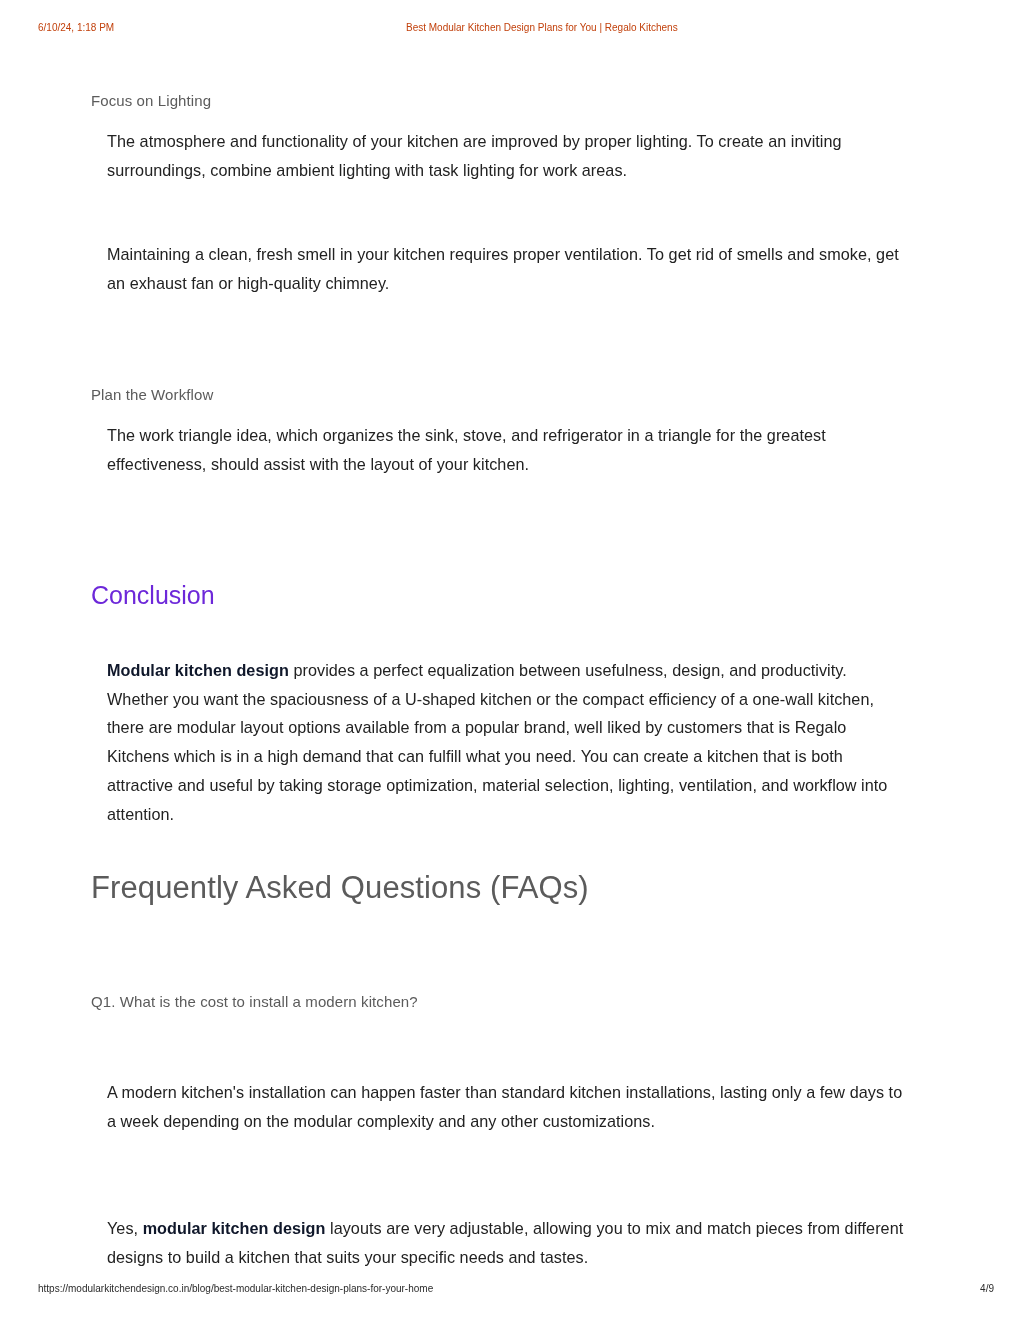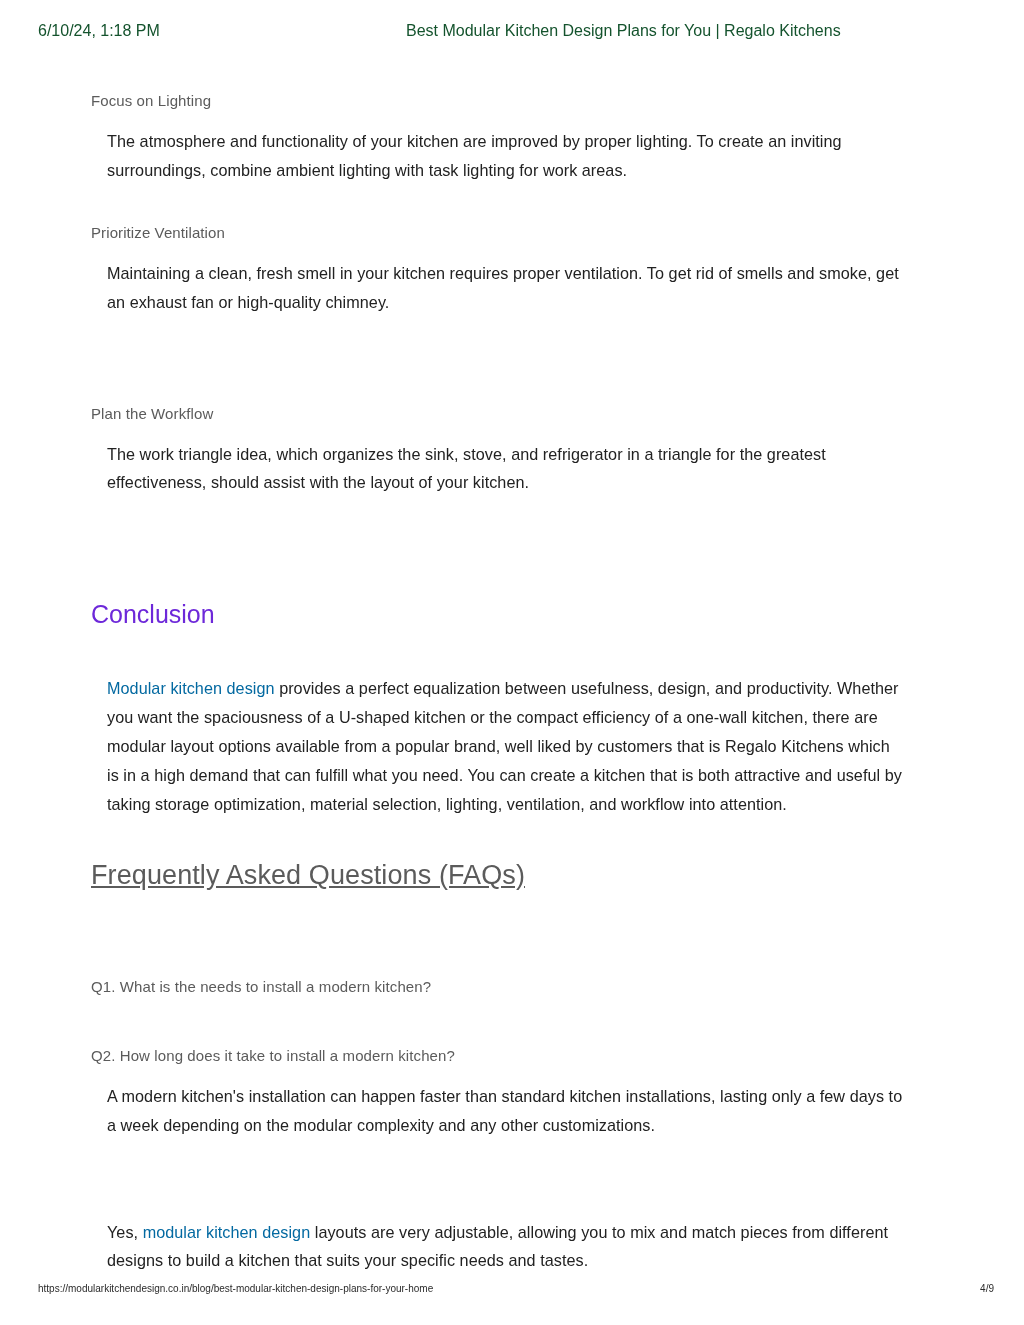--- a/index.html
+++ b/index.html
@@ -17,22 +17,22 @@
     -webkit-font-smoothing: antialiased;
   }
 
   
   .print-header {
     position: absolute;
     top: 22px;
     left: 0;
     width: 1024px;
     height: 20px;
-    font-size: 16px;
-    color: #14532d;
+    font-size: 10px;
+    color: #c2410c;
   }
   .print-header .ph-date {
     position: absolute;
     left: 38px;
     top: 0;
     white-space: nowrap;
   }
   .print-header .ph-title {
     position: absolute;
     left: 406px;
@@ -59,41 +59,41 @@
 
   h2.major-heading {
     font-size: 25px;
     font-weight: 400;
     color: #6d28d9;
     margin: 0;
     line-height: 1.25;
   }
 
   h2.faq-heading {
-    font-size: 27px;
+    font-size: 31px;
     font-weight: 400;
     color: #5b5b5b;
     margin: 0;
     line-height: 1.25;
     letter-spacing: 0.1px;
-    text-decoration: underline;
   }
 
   p.body-text {
     font-size: 16.2px;
     font-weight: 400;
     color: #222222;
     margin: 16px;
     line-height: 1.78;
     letter-spacing: 0.05px;
   }
 
   a.inline-link {
-    color: #0369a1;
+    color: #0f172a;
     text-decoration: none;
+    font-weight: bold;
   }
 
   .block { margin: 0; }
 
   
   .gap-sm  { height: 24px; }
   .gap-md  { height: 46px; }
   .gap-lg  { height: 72px; }
   .gap-xl  { height: 86px; }
 
@@ -131,21 +131,20 @@
 <div class="page-content">
 
   <div class="block">
     <h3 class="sub-heading">Focus on Lighting</h3>
     <p class="body-text">The atmosphere and functionality of your kitchen are improved by proper lighting. To create an inviting surroundings, combine ambient lighting with task lighting for work areas.</p>
   </div>
 
   <div class="gap-sm"></div>
 
   <div class="block">
-    <h3 class="sub-heading">Prioritize Ventilation</h3>
     <p class="body-text">Maintaining a clean, fresh smell in your kitchen requires proper ventilation. To get rid of smells and smoke, get an exhaust fan or high-quality chimney.</p>
   </div>
 
   <div class="gap-lg"></div>
 
   <div class="block">
     <h3 class="sub-heading">Plan the Workflow</h3>
     <p class="body-text">The work triangle idea, which organizes the sink, stove, and refrigerator in a triangle for the greatest effectiveness, should assist with the layout of your kitchen.</p>
   </div>
 
@@ -157,27 +156,26 @@
     <p class="body-text"><a class="inline-link" href="#">Modular kitchen design</a><span> provides a perfect equalization between usefulness, design, and productivity. Whether you want the spaciousness of a U-shaped kitchen or the compact efficiency of a one-wall kitchen, there are modular layout options available from a popular brand, well liked by customers that is Regalo Kitchens which is in a high demand that can fulfill what you need. You can create a kitchen that is both attractive and useful by taking storage optimization, material selection, lighting, ventilation, and workflow into attention.</span></p>
   </div>
 
   <div class="gap-sm"></div>
 
   <h2 class="faq-heading">Frequently Asked Questions (FAQs)</h2>
 
   <div class="gap-xl"></div>
 
   <div class="block">
-    <h3 class="sub-heading">Q1. What is the needs to install a modern kitchen?</h3>
+    <h3 class="sub-heading">Q1. What is the cost to install a modern kitchen?</h3>
   </div>
 
   <div class="gap-md"></div>
 
   <div class="block">
-    <h3 class="sub-heading">Q2. How long does it take to install a modern kitchen?</h3>
     <p class="body-text">A modern kitchen's installation can happen faster than standard kitchen installations, lasting only a few days to a week depending on the modular complexity and any other customizations.</p>
   </div>
 
   <div class="gap-md"></div>
 
   <div class="block">
     <p class="body-text"><span>Yes, </span><a class="inline-link" href="#">modular kitchen design</a><span> layouts are very adjustable, allowing you to mix and match pieces from different designs to build a kitchen that suits your specific needs and tastes.</span></p>
   </div>
 
 </div>

